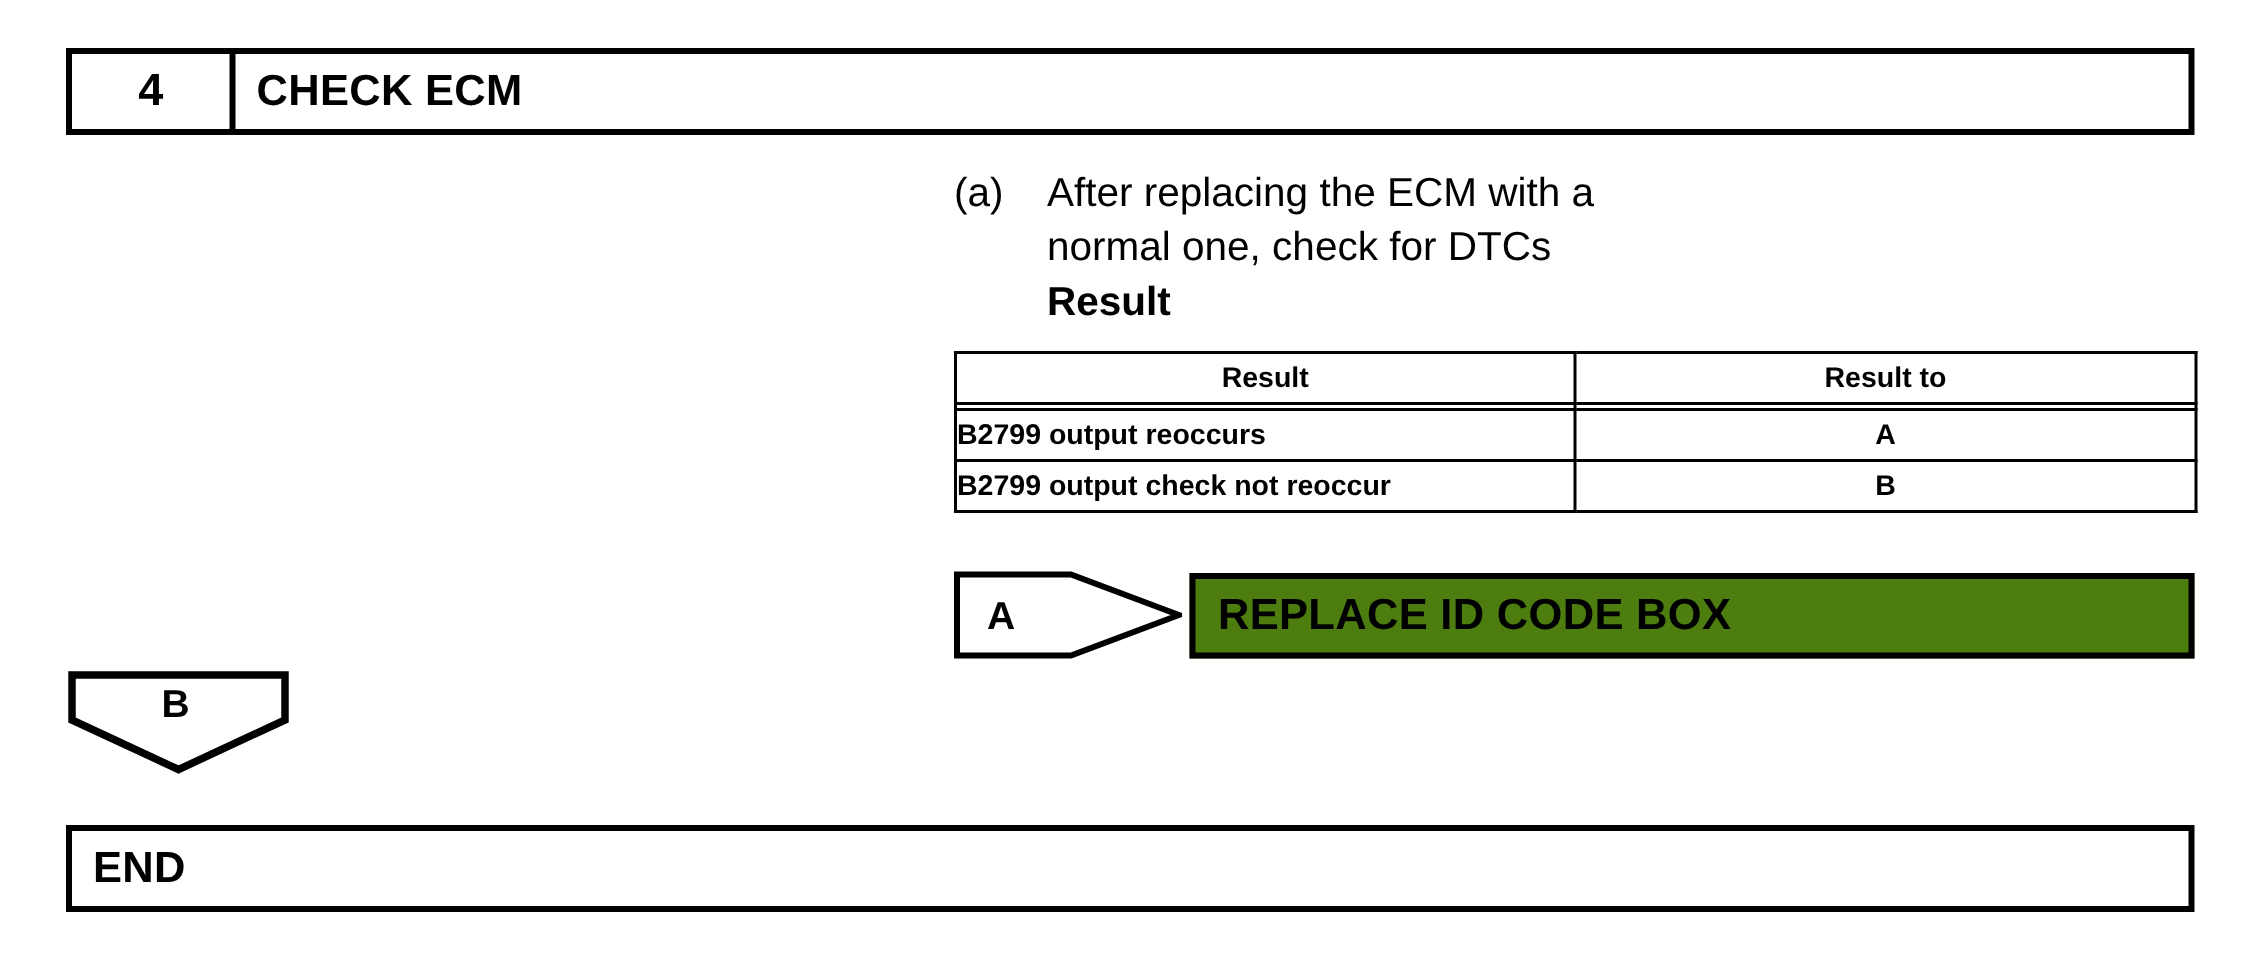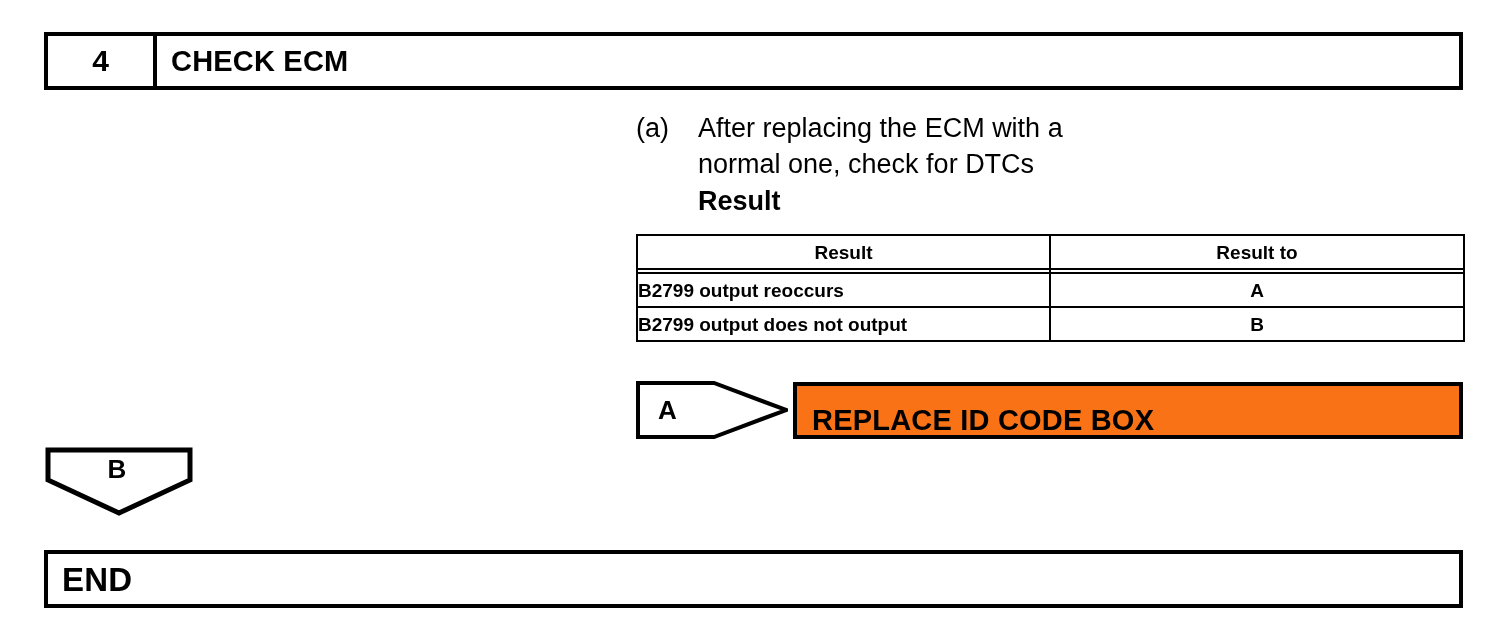--- a/index.html
+++ b/index.html
@@ -163,23 +163,23 @@
   
   .replace-box {
     position: absolute;
     left: 793px;
     top: 382px;
     width: 670px;
     height: 57px;
     border: 4px solid #000000;
     box-sizing: border-box;
     display: flex;
-    align-items: flex-end;
+    align-items: center;
     padding-left: 15px;
-    background: #f97316;
+    background: #4d7c0f;
   }
   .replace-box-text {
     font-size: 29px;
     font-weight: bold;
     line-height: 1;
     letter-spacing: 0.2px;
   }
 
   
   .connector-b {
@@ -212,21 +212,21 @@
     width: 1419px;
     height: 58px;
     border: 4px solid #000000;
     box-sizing: border-box;
     display: flex;
     align-items: center;
     padding-left: 14px;
     background: #ffffff;
   }
   .end-box-text {
-    font-size: 33px;
+    font-size: 29px;
     font-weight: bold;
     line-height: 1;
     letter-spacing: 0.2px;
   }
 </style>
 </head>
 <body>
 
 <div id="page">
 
@@ -261,21 +261,21 @@
         <td></td>
         <td></td>
       </tr>
     </thead>
     <tbody>
       <tr>
         <td class="cell-result">B2799 output reoccurs</td>
         <td class="cell-proceed">A</td>
       </tr>
       <tr>
-        <td class="cell-result">B2799 output does not output</td>
+        <td class="cell-result">B2799 output check not reoccur</td>
         <td class="cell-proceed">B</td>
       </tr>
     </tbody>
   </table>
 
   <div class="connector-a">
     <svg width="152" height="60" viewBox="0 0 152 60">
       <polygon points="2,3 78,3 150,30 78,57 2,57" fill="#ffffff" stroke="#000000" stroke-width="4" stroke-linejoin="miter"></polygon>
     </svg>
     <span class="connector-a-label">A</span>

